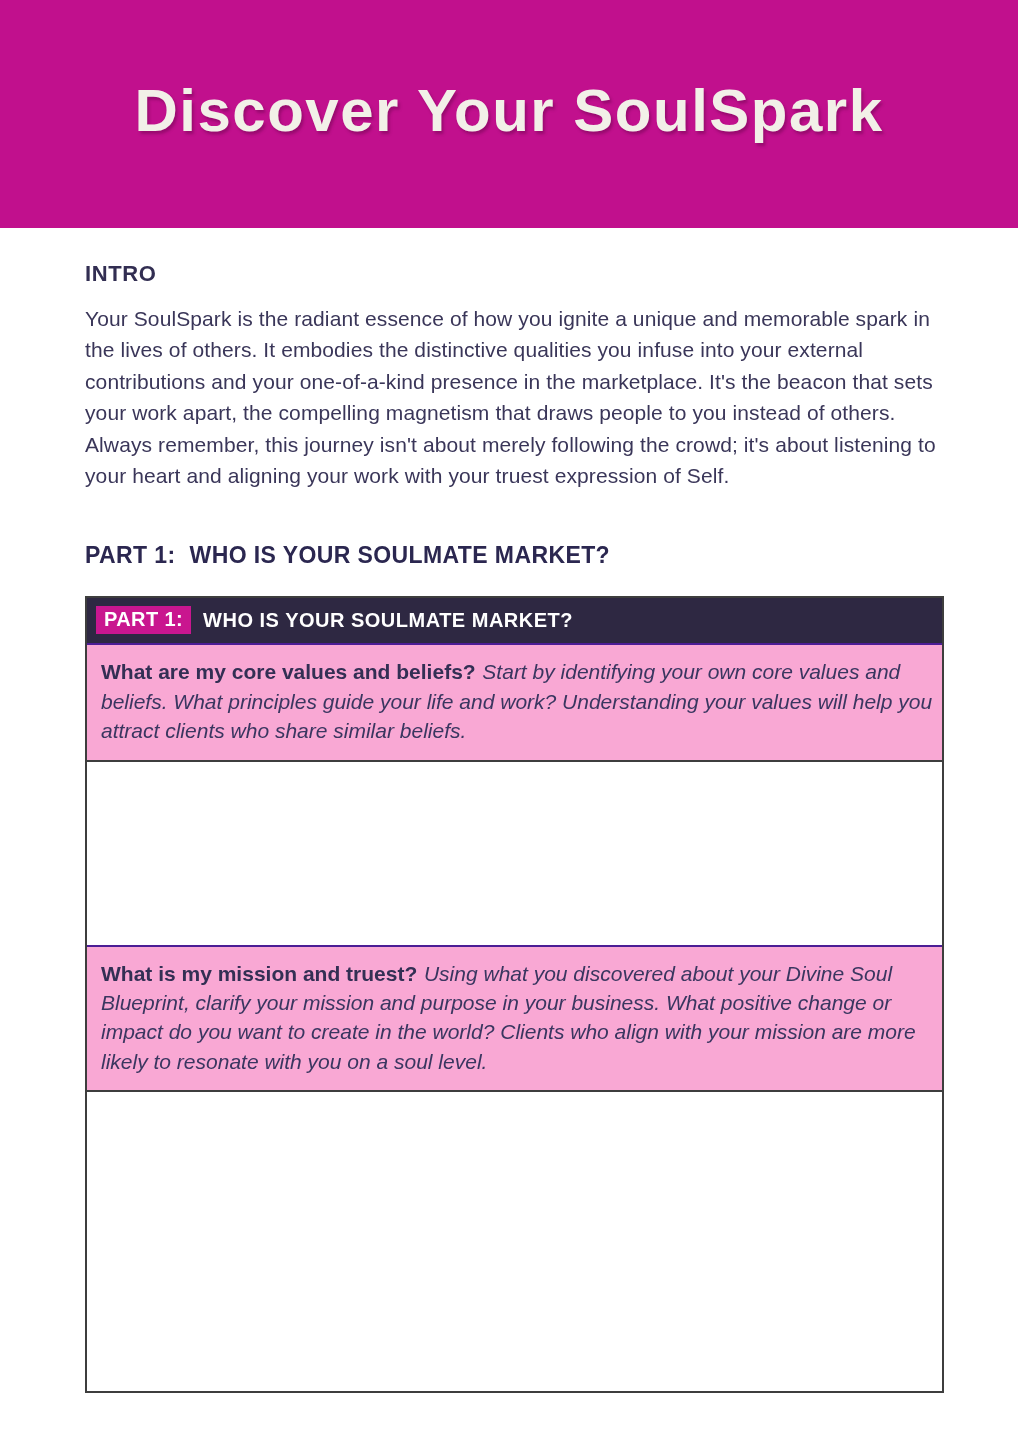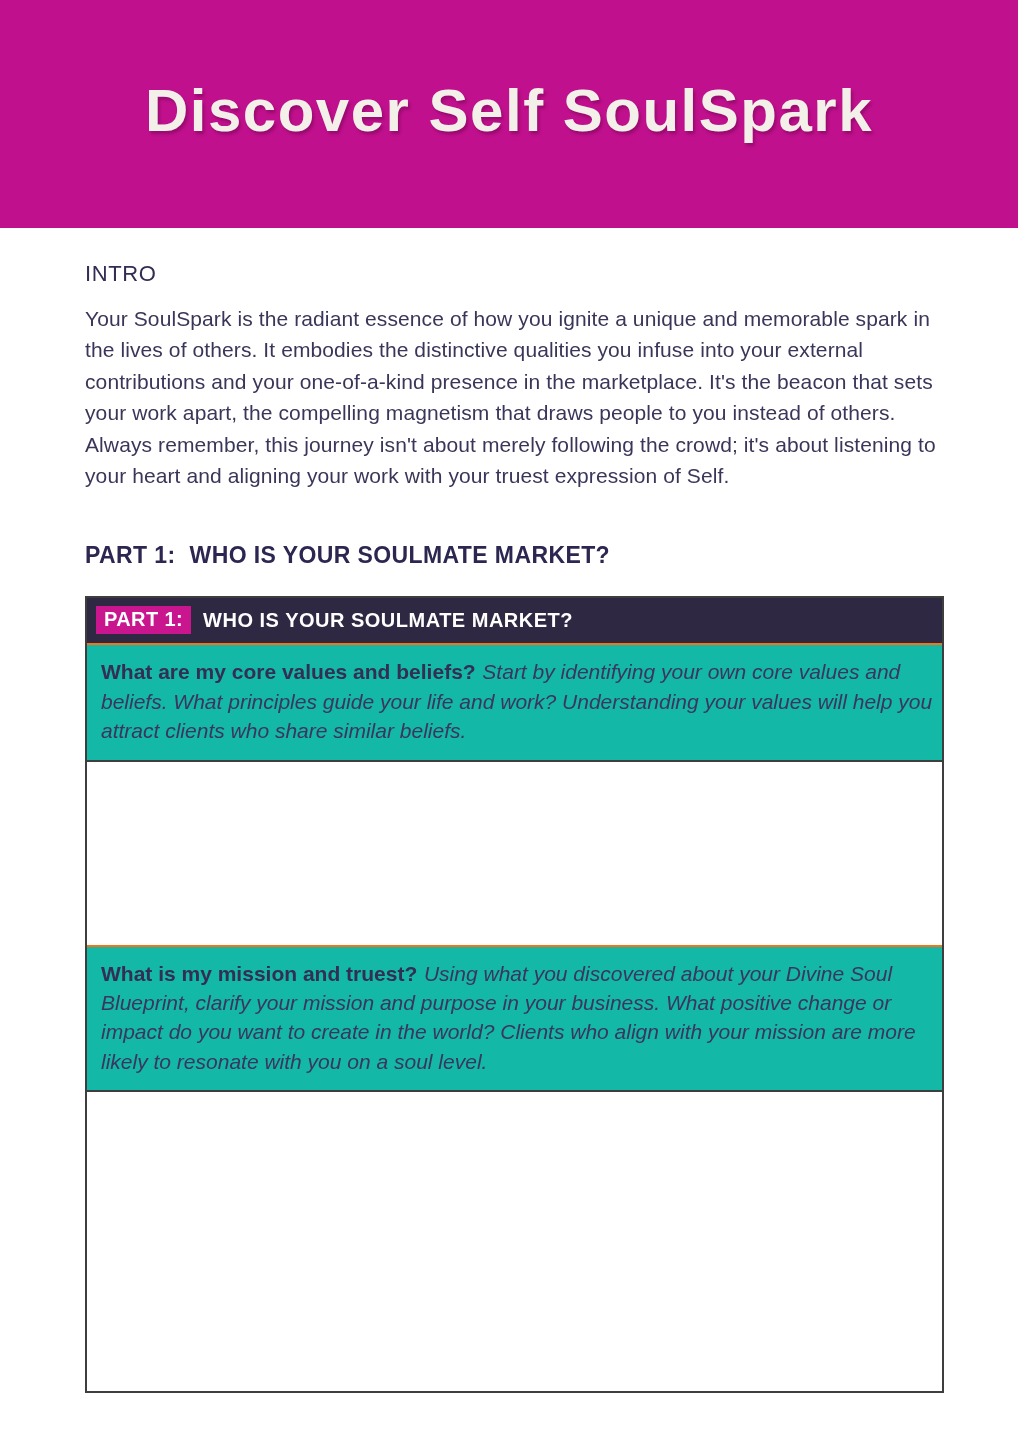--- a/index.html
+++ b/index.html
@@ -35,21 +35,21 @@
 
   
   .content {
     padding-left: 85px;
     padding-right: 74px;
   }
 
   .intro-heading {
     margin-top: 33px;
     font-size: 22px;
-    font-weight: normal;
+    font-weight: bold;
     letter-spacing: 0.6px;
     color: #322e52;
   }
   .intro-body {
     margin-top: 16px;
     font-size: 21px;
     line-height: 31.4px;
     color: #3a3659;
     letter-spacing: 0.1px;
   }
@@ -85,22 +85,22 @@
     padding: 2px 8px 3px 8px;
   }
   .ws-title {
     color: #ffffff;
     font-weight: bold;
     font-size: 20px;
     margin-left: 12px;
     letter-spacing: 0.5px;
   }
   .q-cell {
-    background: #14b8a6;
-    border-top: 2px solid #f97316;
+    background: #f9a8d4;
+    border-top: 2px solid #4c1d95;
     padding: 12px 4px 14px 14px;
     font-size: 21px;
     line-height: 29.4px;
     color: #332f54;
   }
   .q-prompt {
     font-weight: bold;
     margin-right: 0.32em;
   }
   .q-detail {
@@ -111,21 +111,21 @@
     background: #ffffff;
     border-top: 2px solid #3e3e3e;
   }
   .a-cell.a1 { height: 185px; }
   .a-cell.a2 { height: 301px; }
 </style>
 </head>
 <body>
 
 <div class="banner">
-  <div class="banner-line">Discover Self SoulSpark</div>
+  <div class="banner-line">Discover Your SoulSpark</div>
 </div>
 
 <div class="content">
 
   <div class="intro-heading">INTRO</div>
   <div class="intro-body">Your SoulSpark is the radiant essence of how you ignite a unique and memorable spark in the lives of others. It embodies the distinctive qualities you infuse into your external contributions and your one-of-a-kind presence in the marketplace. It's the beacon that sets your work apart, the compelling magnetism that draws people to you instead of others. Always remember, this journey isn't about merely following the crowd; it's about listening to your heart and aligning your work with your truest expression of Self.</div>
 
   <div class="part1-heading">
     <span>PART 1:</span>
     <span class="sep"></span>

